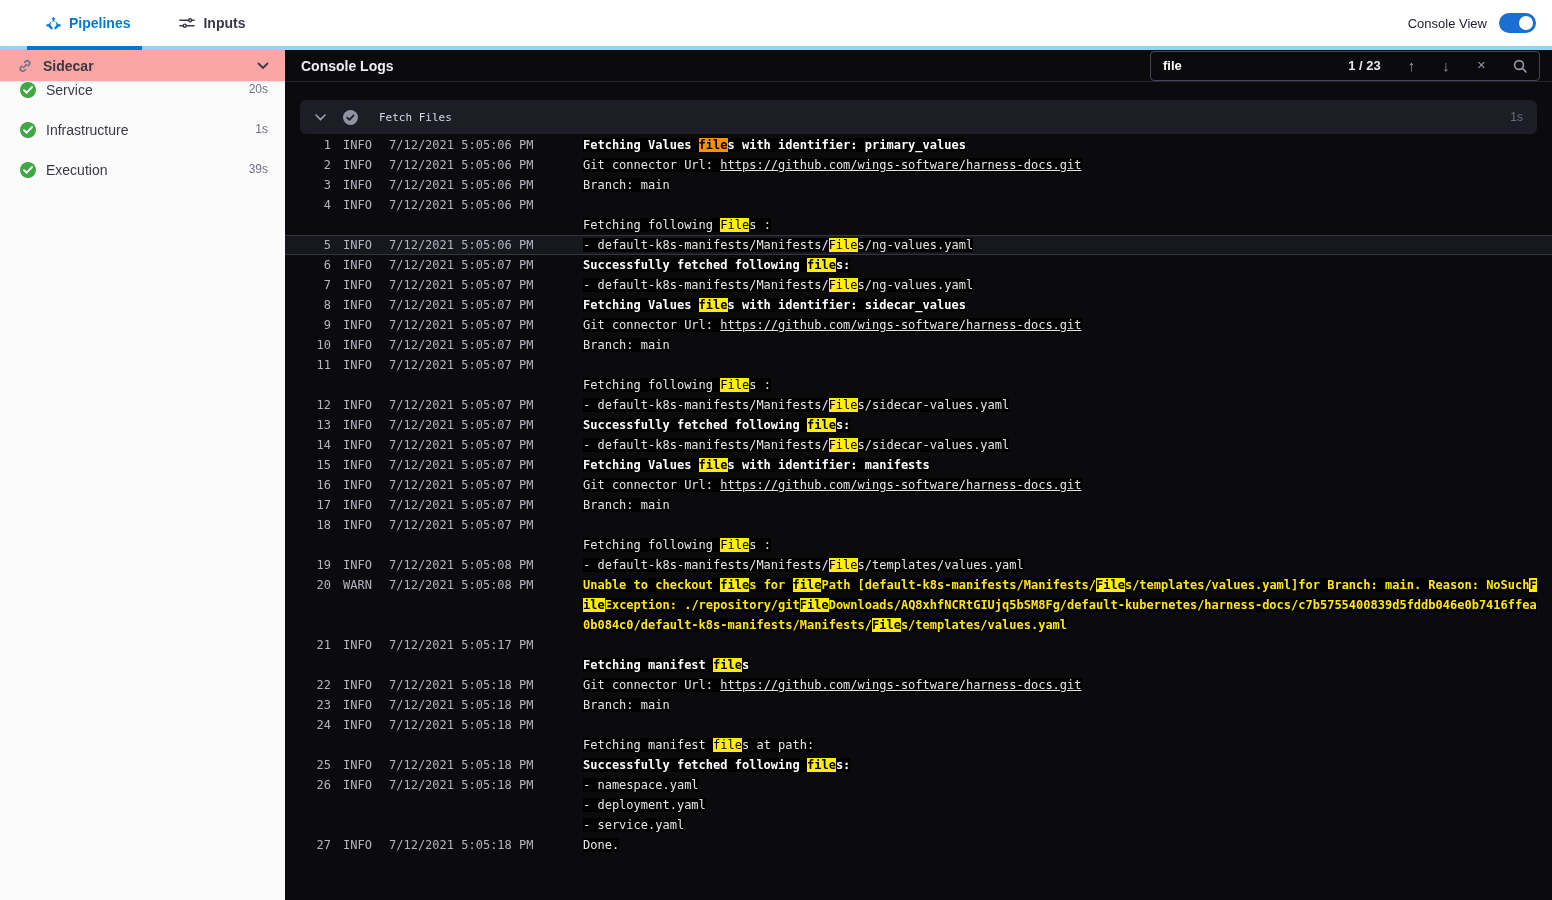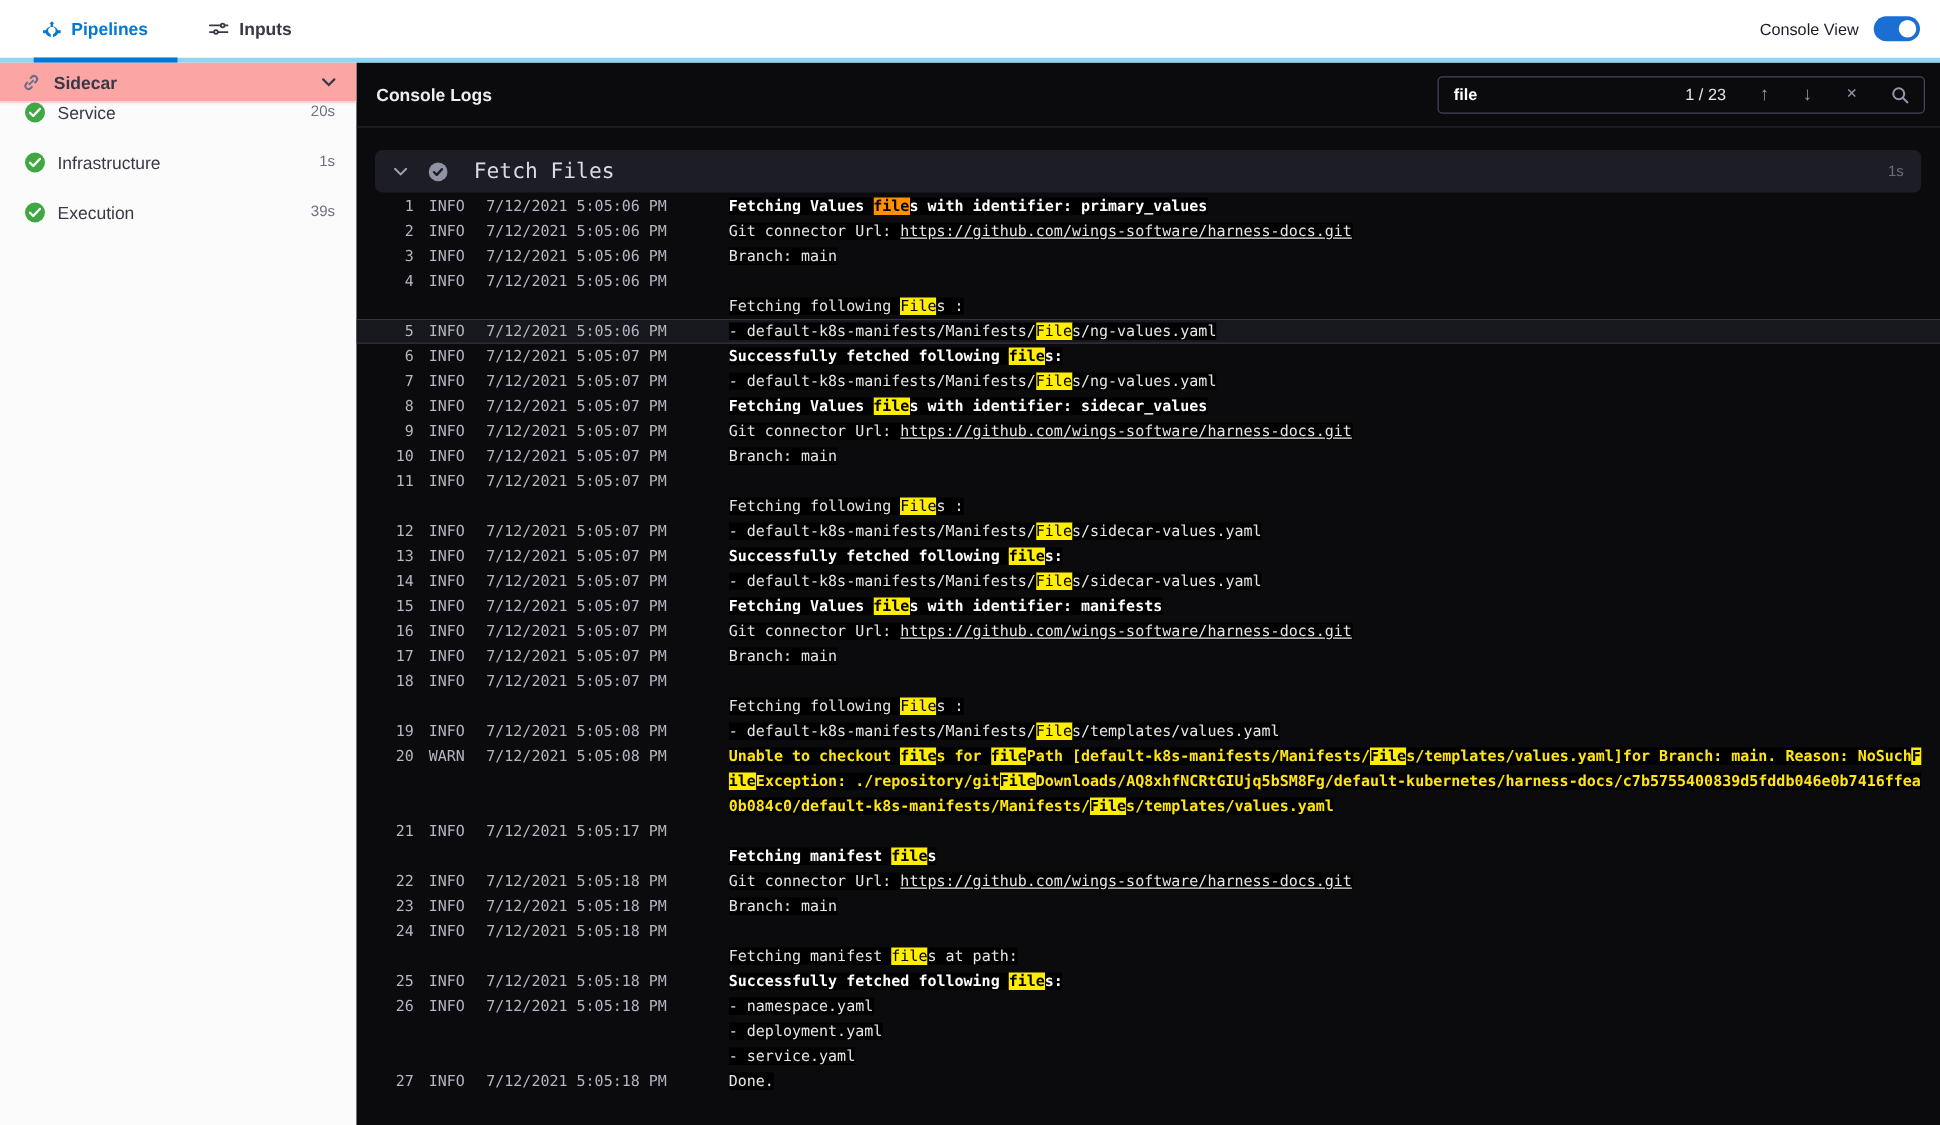--- a/index.html
+++ b/index.html
@@ -1,21 +1,21 @@
 <!DOCTYPE html>
 <html style="--primary-blue: #0278d5; --selected-blue: #1b6fd3; --success-green: #3fa843; --topbar-accent: #8ed6f2; --console-bg: #0b0b0d; --match-yellow: #ffee00; --current-match-orange: #ff9100; --warn-yellow: #ffe512;"><head>
 <meta charset="utf-8">
 <style>
   * { box-sizing: border-box; margin: 0; padding: 0; }
   html,body { width:1552px; height:900px; overflow:hidden; background:#fff;
               font-family:"Liberation Sans", sans-serif; }
 
   
   .topbar { position:absolute; top:0; left:0; width:1552px; height:46px; background:#ffffff; z-index:5; }
-  .tabs { position:absolute; left:34px; top:0; height:46px; display:flex; align-items:center; gap:49px; }
+  .tabs { position:absolute; left:46px; top:0; height:46px; display:flex; align-items:center; gap:49px; }
   .tab { display:flex; align-items:center; gap:8px; font-size:14px; font-weight:600; color:#383946; cursor:pointer; }
   .tab.active { color:var(--primary-blue,#0278d5); }
   .tab .t-icon { display:flex; align-items:center; }
   .topbar-right { position:absolute; right:16px; top:0; height:46px; display:flex; align-items:center; gap:12px;justify-content:center; }
   .cv-label { font-size:13px; color:#1c1c28; }
   .toggle { width:37px; height:20px; border-radius:10px; background:var(--selected-blue,#1b6fd3); position:relative; cursor:pointer; }
   .toggle .knob { position:absolute; right:3px; top:3px; width:14px; height:14px; border-radius:50%; background:#fff; }
   .accent-line { position:absolute; top:46px; left:0; width:1552px; height:4px; background:var(--topbar-accent,#8ed6f2); z-index:4; }
   .active-underline { position:absolute; top:46px; left:27px; width:115px; height:4px; background:var(--primary-blue,#0278d5); z-index:6; }
 
@@ -29,33 +29,33 @@
   .stage-item .st-label { font-size:14px; color:#383946; margin-left:10px; }
   .stage-item .st-dur { margin-left:auto; font-size:12px; color:#6d6f80; }
   .check-green { width:16px; height:16px; border-radius:50%; background:var(--success-green,#3fa843); display:flex; align-items:center; justify-content:center; flex:none; }
   .step-item { height:38px; width:284px; border-radius:0 19px 19px 0; background:var(--selected-blue,#1b6fd3);
                display:flex; align-items:center; padding:0 18px 0 44px; cursor:pointer; }
   .step-item .st-label { font-size:14px; font-weight:600; color:#fff; margin-left:14px; }
   .step-item .st-dur { margin-left:auto; font-size:12px; font-weight:600; color:#fff; }
 
   
   .console { position:absolute; top:50px; left:285px; width:1267px; height:850px; background:var(--console-bg,#0b0b0d); color:#e6e6e6; }
-  .console-header { height:52px; border-bottom:1px solid #26262e; display:flex; align-items:center; padding:0 12px 0 16px; }
+  .console-header { height:32px; border-bottom:1px solid #26262e; display:flex; align-items:center; padding:0 12px 0 16px; }
   .console-title { font-size:14px; font-weight:700; color:#eceef4; }
   .search-box { margin-left:auto; width:390px; height:30px; border:1px solid #45465c; border-radius:4px;
                 display:flex; align-items:center; padding:0 12px; background:#0b0b0d; }
   .search-input { background:transparent; border:none; outline:none; color:#fff; font-size:13px; font-weight:600; width:150px;
                   font-family:"Liberation Sans", sans-serif; }
-  .search-counter { margin-left:auto; font-size:13px; font-weight:400; color:#e8e8ee; }
+  .search-counter { margin-left:auto; font-size:13px; font-weight:700; color:#e8e8ee; }
   .sb-icon { color:#9596ab; font-size:15px; line-height:1; margin-left:27px; cursor:pointer; display:flex; align-items:center; }
   .sb-icon.close { font-size:11px; }
 
   .section-header { margin:18px 15px 0 15px; height:34px; background:#1c1d25; border-radius:6px;
                     display:flex; align-items:center; padding:0 14px 0 15px; cursor:pointer; }
-  .section-title { font-family:"DejaVu Sans Mono", monospace; font-size:17px; color:#d9dae4; margin-left:20px; }
+  .section-title { font-family:"DejaVu Sans Mono", monospace; font-size:11px; color:#d9dae4; margin-left:20px; }
   .section-dur { margin-left:auto; font-size:12px; color:#6b6d7d; }
   .sec-check { margin-left:16px; display:flex; }
 
   
   .log-rows { margin-top:1px; font-family:"DejaVu Sans Mono", monospace; font-size:12px; }
   .log-row { height:20px; line-height:20px; display:flex; white-space:pre; }
   .log-row.row-selected { background:#17171e; box-shadow: inset 0 1px 0 #343541, inset 0 -1px 0 #343541; }
   .col-num { width:30px; margin-left:16px; text-align:right; color:#b4b5c1; flex:none; }
   .col-level { width:46px; margin-left:12px; color:#b4b5c1; flex:none; }
   .col-time { width:194px; color:#b4b5c1; flex:none; }

